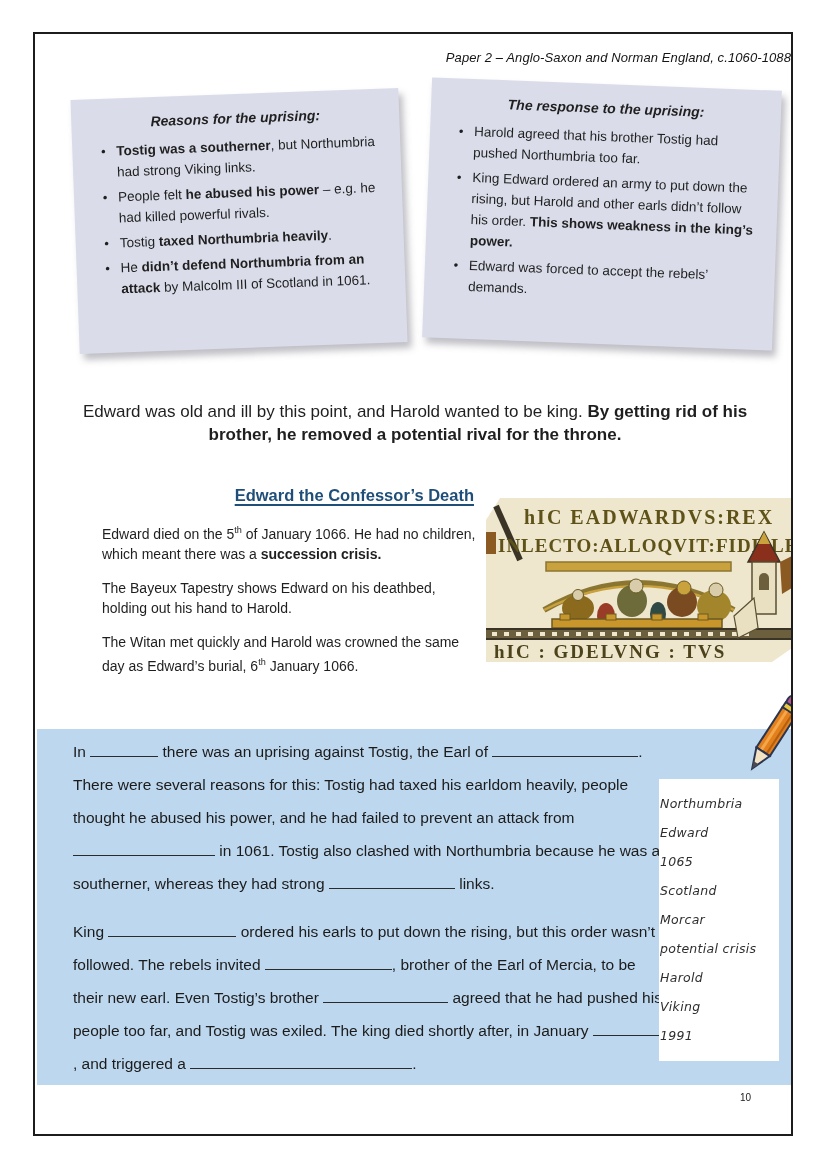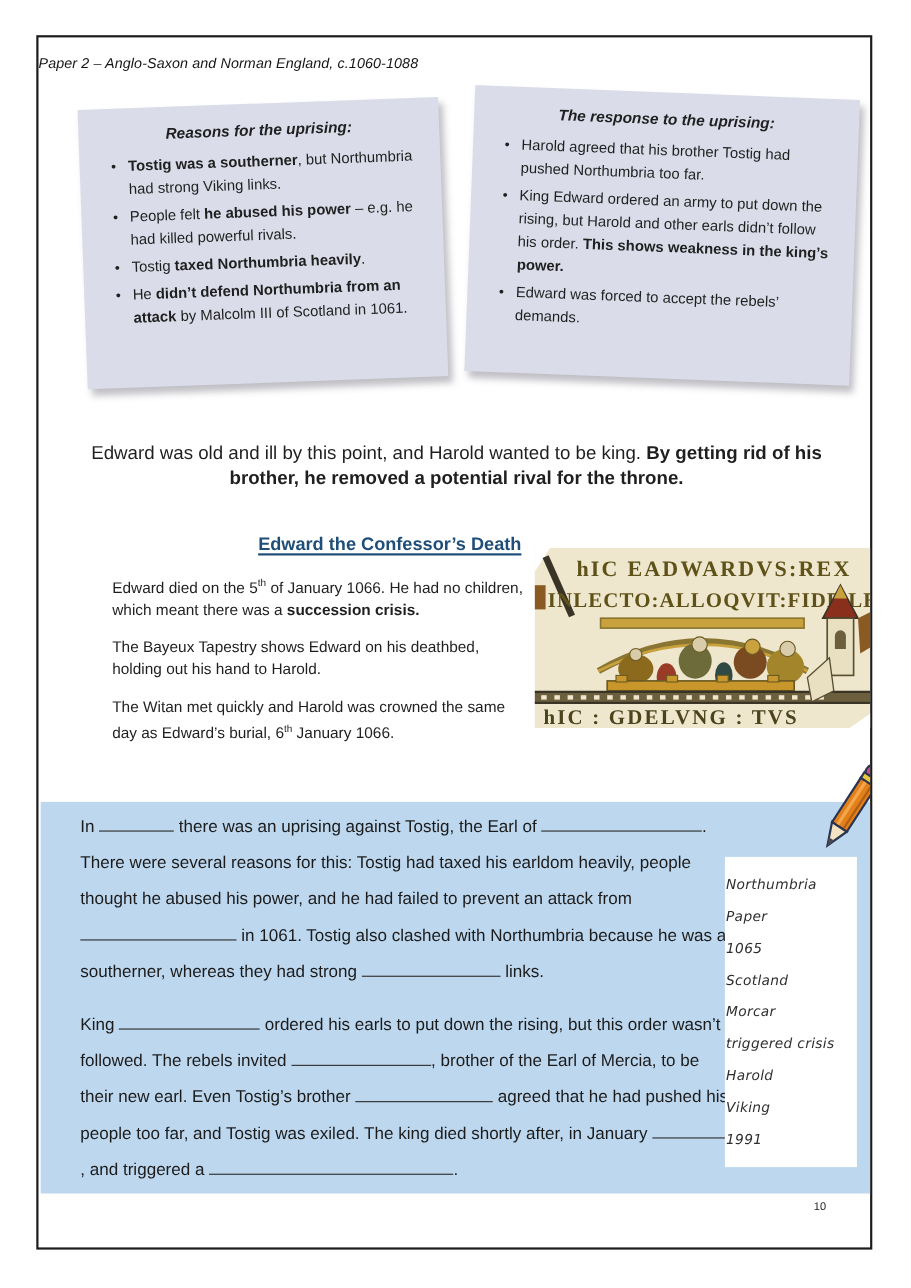--- a/index.html
+++ b/index.html
@@ -12,21 +12,21 @@
   body{
     width:828px;height:1171px;position:relative;
     font-family:"Liberation Sans", sans-serif;color:var(--ink);
     -webkit-font-smoothing:antialiased;
   }
   .sheet{
     position:absolute;left:33px;top:32px;width:760px;height:1104px;
     border:2px solid #1c1c1c;background:#ffffff;box-sizing:border-box;overflow:hidden;
   }
   .doc-header{
-    position:absolute;top:16px;left:0;width:100%;text-align:left;
+    position:absolute;top:16px;left:0;width:100%;text-align:right;
     font-style:italic;font-size:13px;color:#151515;letter-spacing:0.1px;
   }
   
   .note{
     position:absolute;background:var(--note-fill);
     box-shadow:4px 6px 7px rgba(110,110,125,0.45);
     box-sizing:border-box;padding:14px 18px 16px 18px;
   }
   .note-left{left:40px;top:60px;width:328px;height:254px;transform:rotate(-2.1deg);}
   .note-right{left:392px;top:50px;width:350px;height:260px;transform:rotate(2.2deg);}
@@ -204,25 +204,25 @@
     </svg>
   </div>
 
   <div class="fill-panel">
     <div class="fill-text">
       <p><span>In </span><span class="blank" style="width: 68px;"></span><span> there was an uprising against Tostig, the Earl of </span><span class="blank" style="width: 146px;"></span><span>. There were several reasons for this: Tostig had taxed his earldom heavily, people thought he abused his power, and he had failed to prevent an attack from </span><span class="blank" style="width: 142px;"></span><span> in 1061. Tostig also clashed with Northumbria because he was a southerner, whereas they had strong </span><span class="blank" style="width: 126px;"></span><span> links.</span></p>
       <p><span>King </span><span class="blank" style="width: 128px;"></span><span> ordered his earls to put down the rising, but this order wasn’t followed. The rebels invited </span><span class="blank" style="width: 127px;"></span><span>, brother of the Earl of Mercia, to be their new earl. Even Tostig’s brother </span><span class="blank" style="width: 125px;"></span><span> agreed that he had pushed his people too far, and Tostig was exiled. The king died shortly after, in January </span><span class="blank" style="width: 70px;"></span><span>, and triggered a </span><span class="blank" style="width: 222px;"></span><span>.</span></p>
     </div>
     <div class="word-bank">
       <div class="word-bank-item">Northumbria</div>
-      <div class="word-bank-item">Paper</div>
+      <div class="word-bank-item">Edward</div>
       <div class="word-bank-item">1065</div>
       <div class="word-bank-item">Scotland</div>
       <div class="word-bank-item">Morcar</div>
-      <div class="word-bank-item">triggered crisis</div>
+      <div class="word-bank-item">potential crisis</div>
       <div class="word-bank-item">Harold</div>
       <div class="word-bank-item">Viking</div>
       <div class="word-bank-item">1991</div>
     </div>
   </div>
 
   <div class="pencil">
     <svg width="78" height="96" viewBox="0 0 78 96" xmlns="http://www.w3.org/2000/svg">
       <g transform="rotate(33 39 48)">
         <rect x="31" y="4" width="16" height="12" rx="5" fill="#BA5390" stroke="#2b3550" stroke-width="2"></rect>

